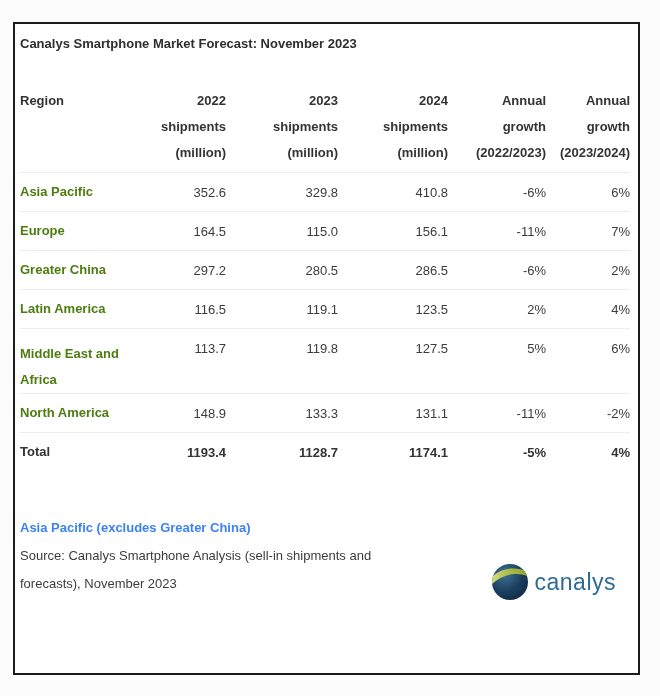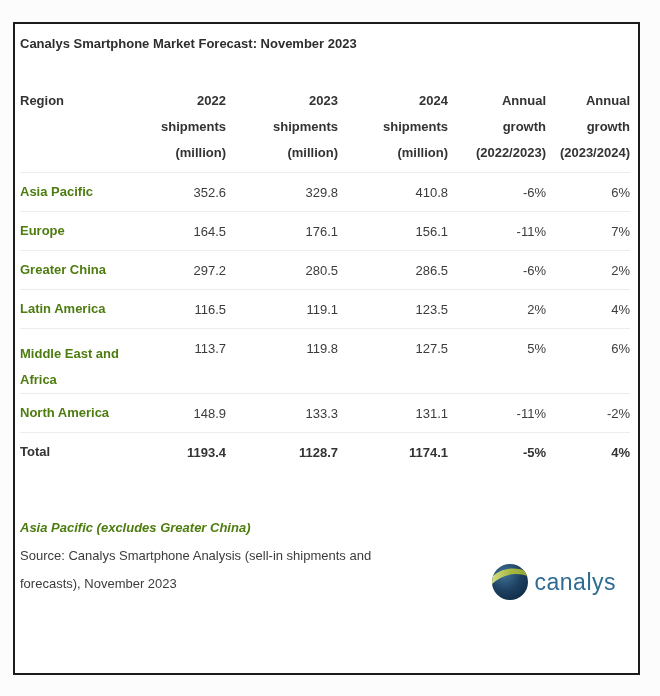--- a/index.html
+++ b/index.html
@@ -50,21 +50,21 @@
   }
   table.forecast tbody tr.row-tall td {
     height: 64px; vertical-align: top; padding-top: 12px;
   }
   table.forecast tbody tr.row-total td { font-weight: bold; color: #333333; }
   .notes {
     margin-top: 42px;
     font-size: 13px; color: #3c3c3c;
     line-height: 28px;
   }
-  .notes .bold-line { font-weight: bold; color: #4d7c0f; font-style: italic; }
+  .notes .bold-line { font-weight: bold; color: #3b82f6; }
   .logo {
     position: absolute;
     top: 540px; right: 22px;
     display: flex; align-items: center; gap: 7px;
   }
   .logo-wordmark {
     font-size: 23px; color: #2e6b92;
     letter-spacing: 0.5px; line-height: 36px;
   }
 </style>
@@ -123,21 +123,21 @@
         <td class="c-region">Asia Pacific</td>
         <td>352.6</td>
         <td>329.8</td>
         <td>410.8</td>
         <td>-6%</td>
         <td>6%</td>
       </tr>
       <tr>
         <td class="c-region">Europe</td>
         <td>164.5</td>
-        <td>176.1</td>
+        <td>115.0</td>
         <td>156.1</td>
         <td>-11%</td>
         <td>7%</td>
       </tr>
       <tr>
         <td class="c-region">Greater China</td>
         <td>297.2</td>
         <td>280.5</td>
         <td>286.5</td>
         <td>-6%</td>

